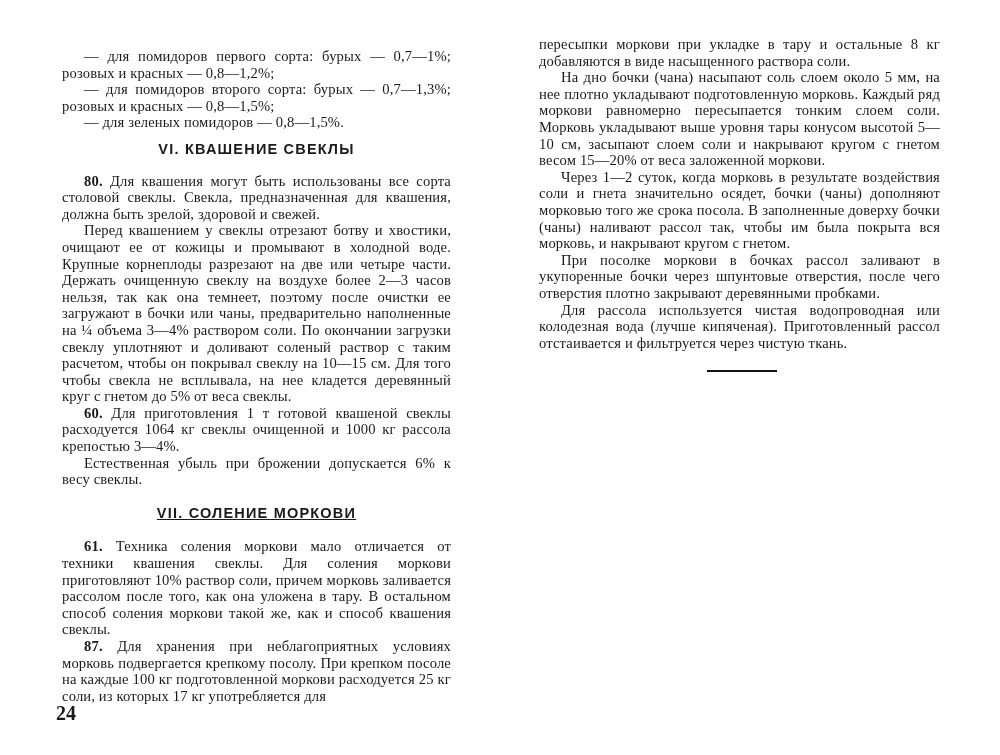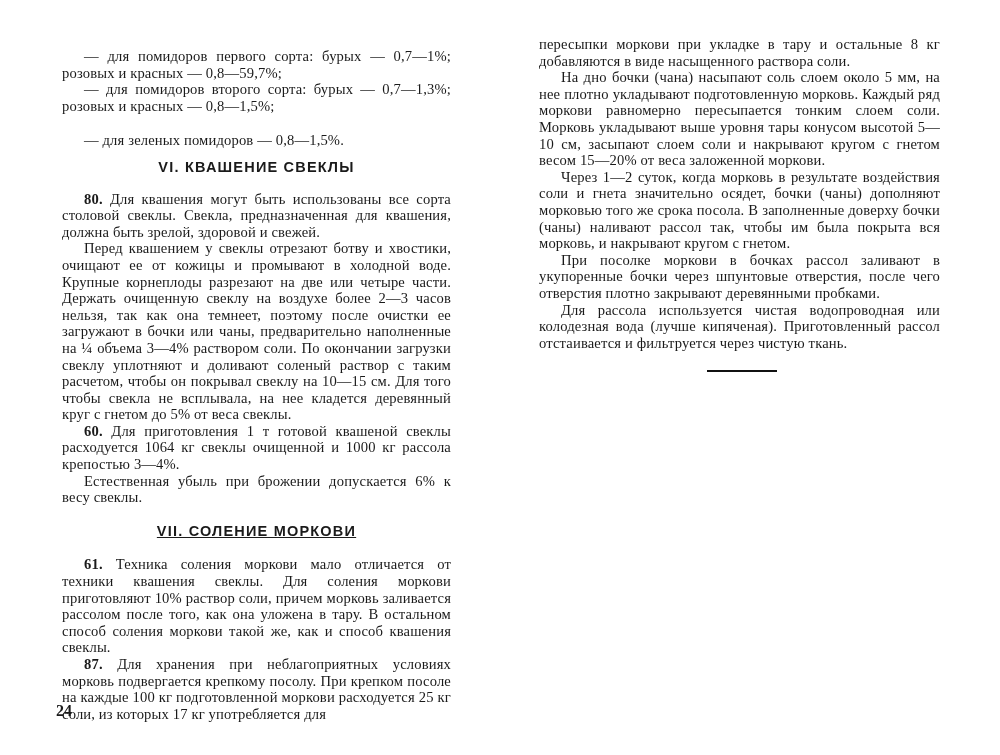--- a/index.html
+++ b/index.html
@@ -19,33 +19,33 @@
     .noind { text-indent: 0; }
     .heading {
       font-family: "Liberation Sans", "DejaVu Sans", sans-serif;
       font-weight: bold; text-align: center; font-size: 14.5px; letter-spacing: 1.2px;
     }
     .h1 { margin-top: 10px; margin-bottom: 15px; }
     .h2 { margin-top: 17px; margin-bottom: 17px; text-decoration: underline; }
     .num { font-weight: bold; }
     .page-number {
       position: absolute; left: 56px; top: 702px;
-      font-weight: bold; font-size: 16px;
+      font-weight: bold; font-size: 20px;
     }
     .separator {
       position: absolute; left: 207px; top: 370px; width: 70px; height: 2px; background: #111;
     }
-    .last { text-align-last: left; margin-top: 18px; }
+    .last { text-align-last: left; }
   </style>
 </head>
 <body>
 
 <div class="page page-left">
   <div class="col">
-    <p class="ind">— для помидоров первого сорта: бурых — 0,7—1%; розовых и красных — 0,8—59,7%;</p>
+    <p class="ind">— для помидоров первого сорта: бурых — 0,7—1%; розовых и красных — 0,8—1,2%;</p>
     <p class="ind">— для помидоров второго сорта: бурых — 0,7—1,3%; розовых и красных — 0,8—1,5%;</p>
     <p class="ind last">— для зеленых помидоров — 0,8—1,5%.</p>
 
     <p class="heading h1">VI. КВАШЕНИЕ СВЕКЛЫ</p>
 
     <p class="ind">
       <span class="num">80.</span>
       <span>Для квашения могут быть использованы все сорта столовой свеклы. Свекла, предназначенная для квашения, должна быть зрелой, здоровой и свежей.</span>
     </p>
     <p class="ind">Перед квашением у свеклы отрезают ботву и хвостики, очищают ее от кожицы и промывают в холодной воде. Крупные корнеплоды разрезают на две или четыре части. Держать очищенную свеклу на воздухе более 2—3 часов нельзя, так как она темнеет, поэтому после очистки ее загружают в бочки или чаны, предварительно наполненные на ¼ объема 3—4% раствором соли. По окончании загрузки свеклу уплотняют и доливают соленый раствор с таким расчетом, чтобы он покрывал свеклу на 10—15 см. Для того чтобы свекла не всплывала, на нее кладется деревянный круг с гнетом до 5% от веса свеклы.</p>

